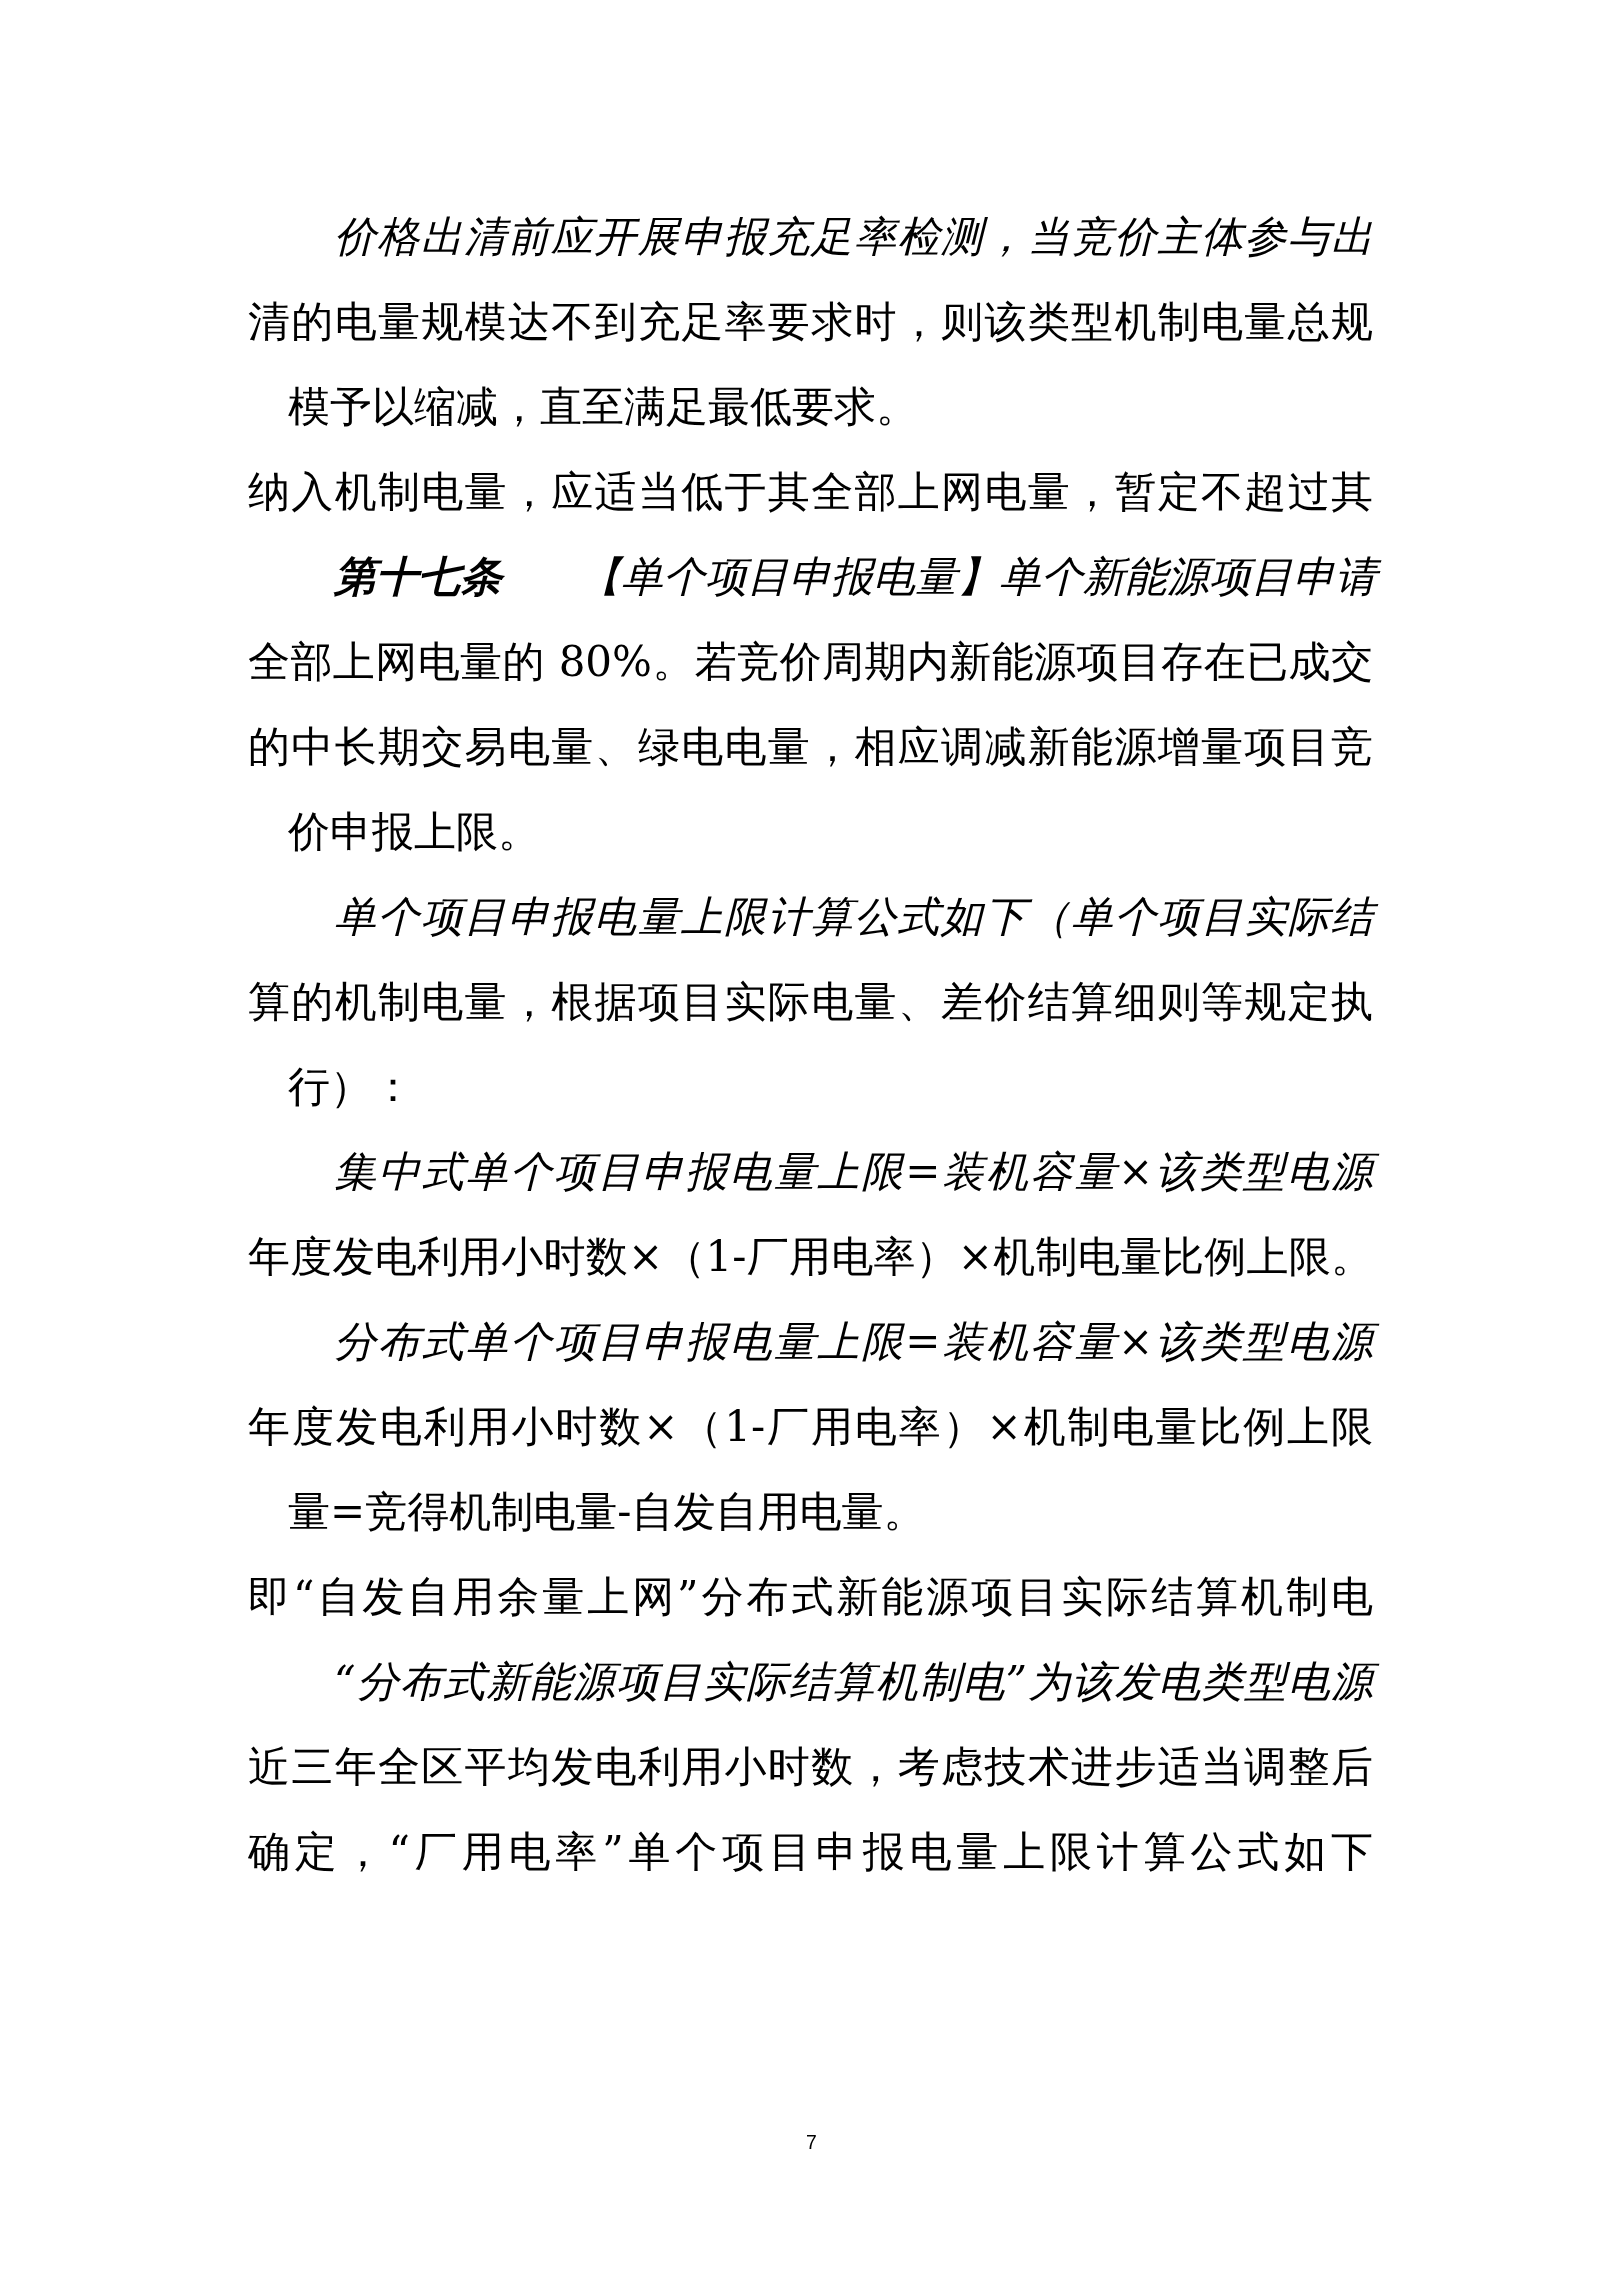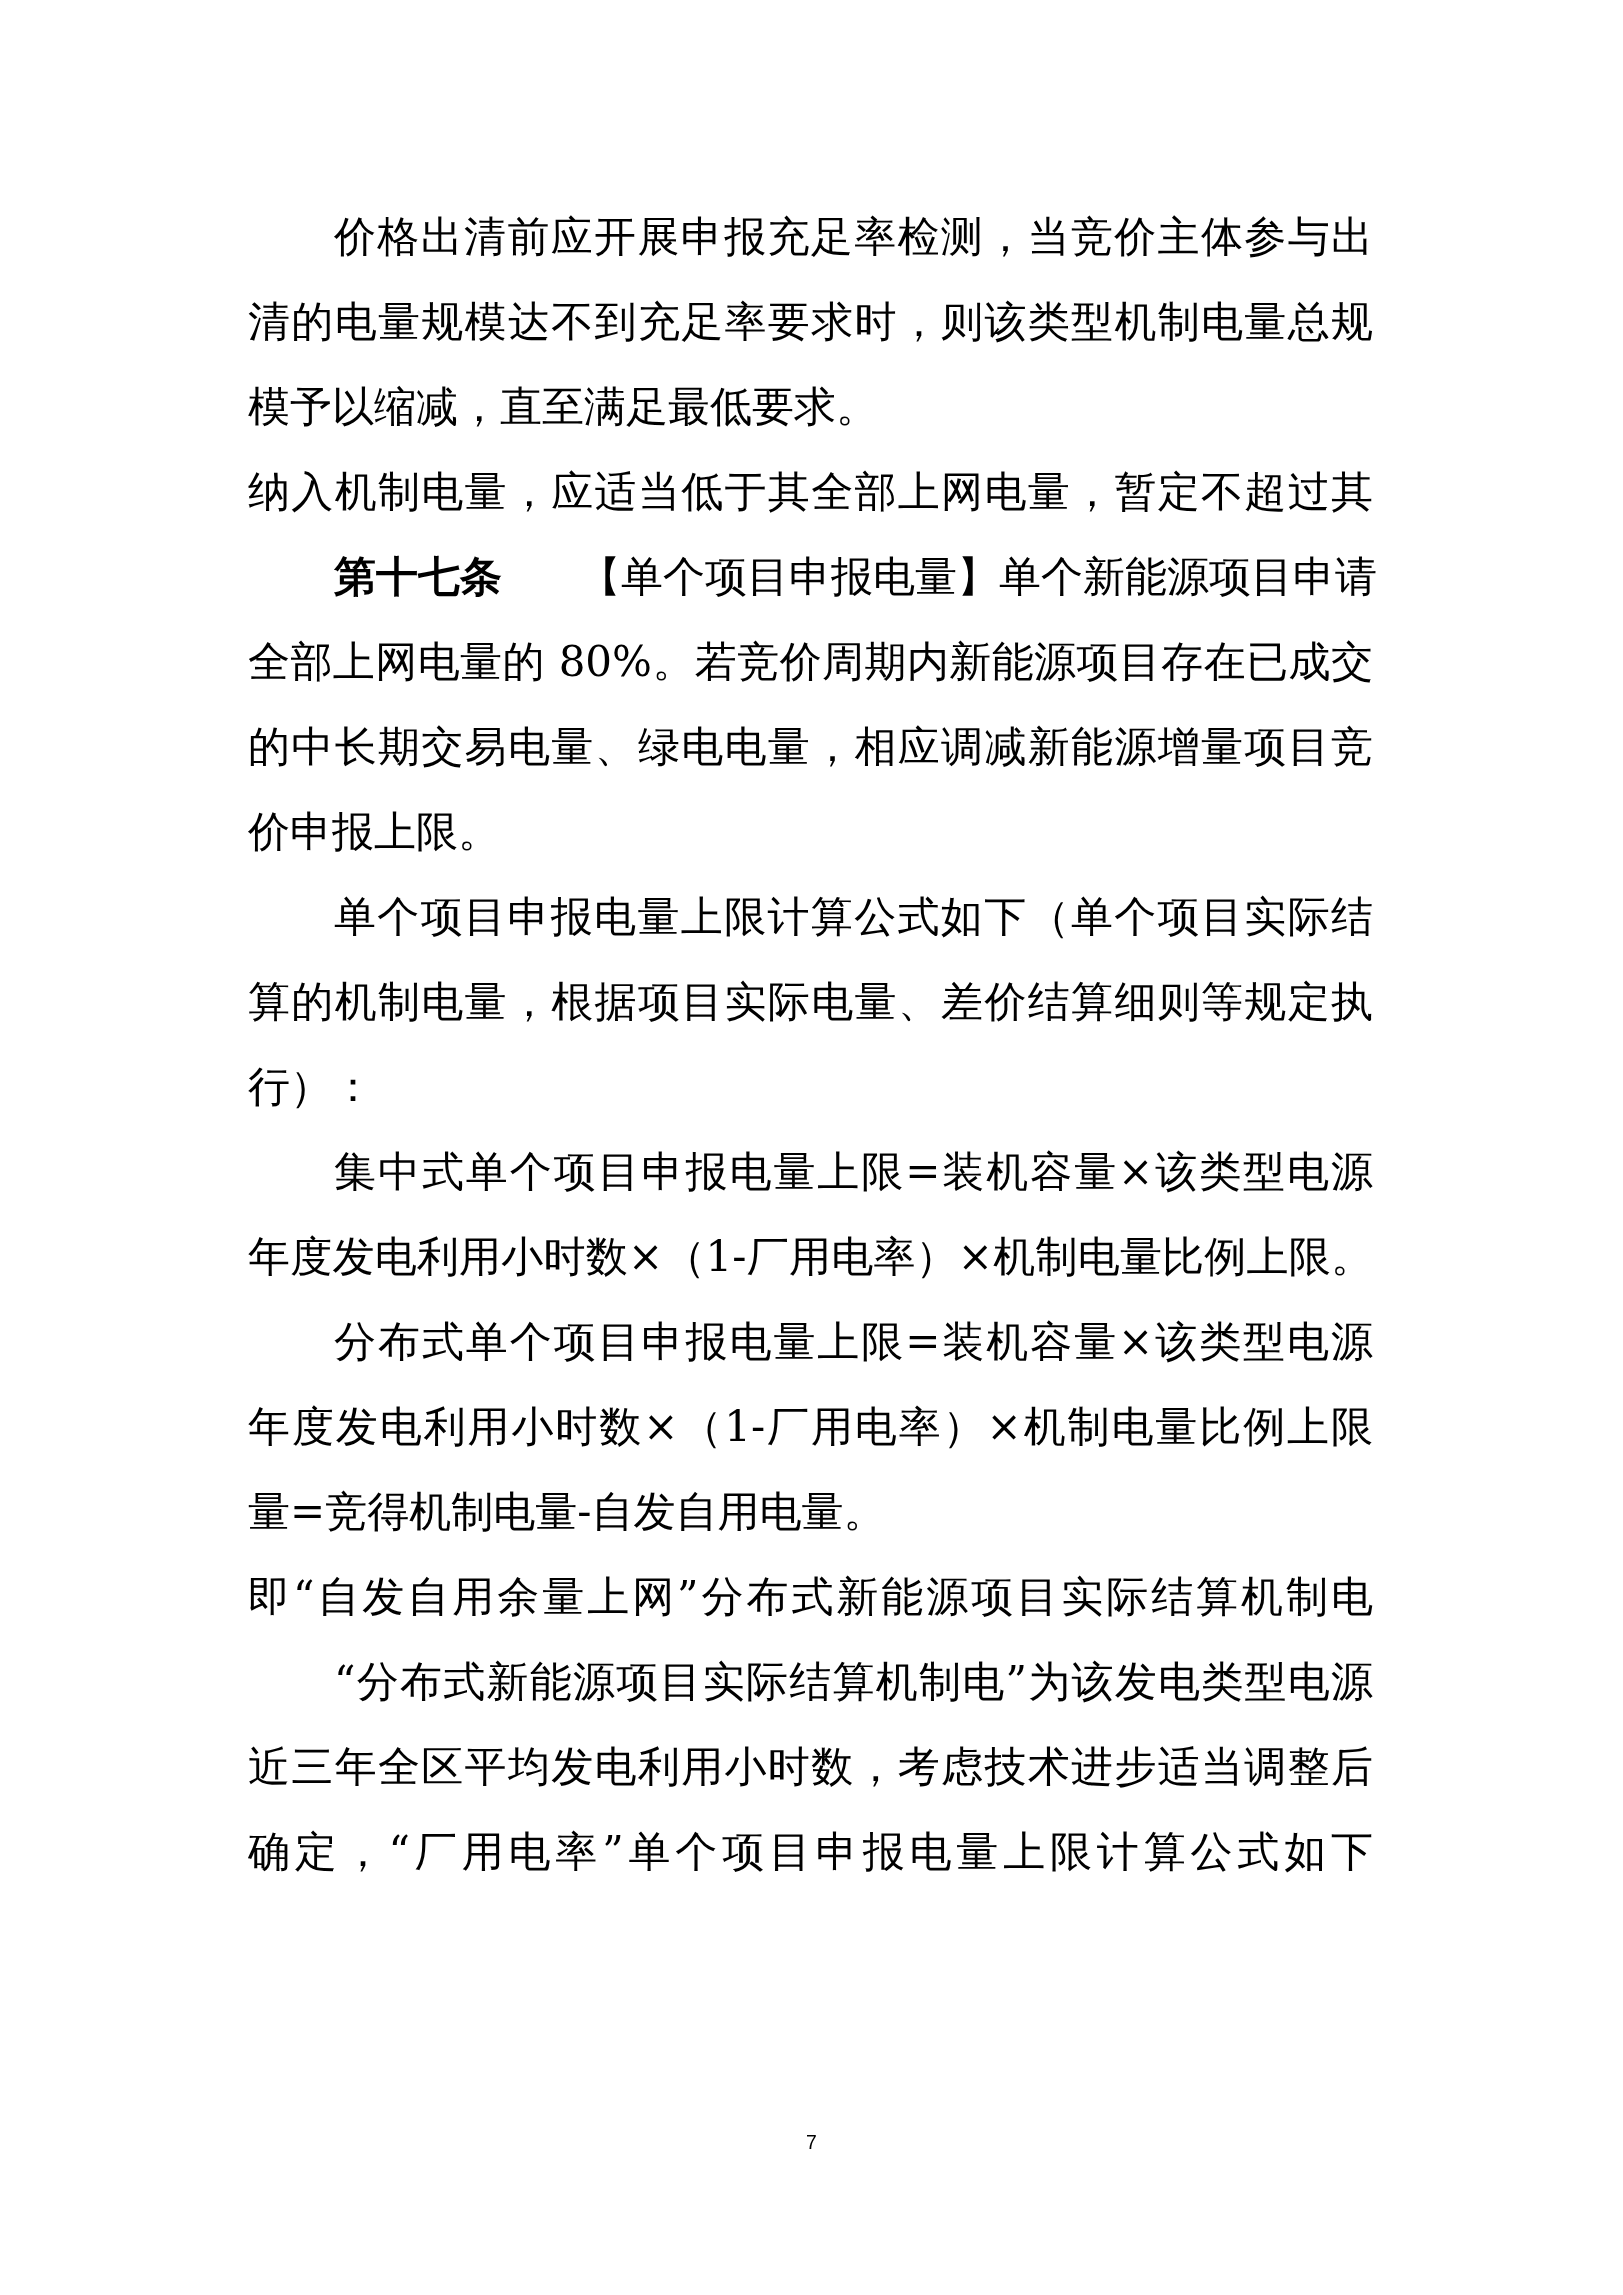--- a/index.html
+++ b/index.html
@@ -34,24 +34,26 @@
     line-height: 70px;
     font-size: 42px;
     white-space: nowrap;
     text-align: justify;
     text-align-last: justify;
     overflow: visible;
   }
   .line.last {
     text-align: right;
     text-align-last: left;
+    margin-left: 40px;
   }
   .line.indent {
     padding-left: 86px;
     width: calc(1125px - 86px);
+    font-style: italic;
   }
   .line:not(.indent) {
     width: 1125px;
   }
   .bold {
     font-family: "DejaVu Sans", "Liberation Sans", sans-serif;
     font-weight: bold;
   }
   .gap {
     display: inline-block;

